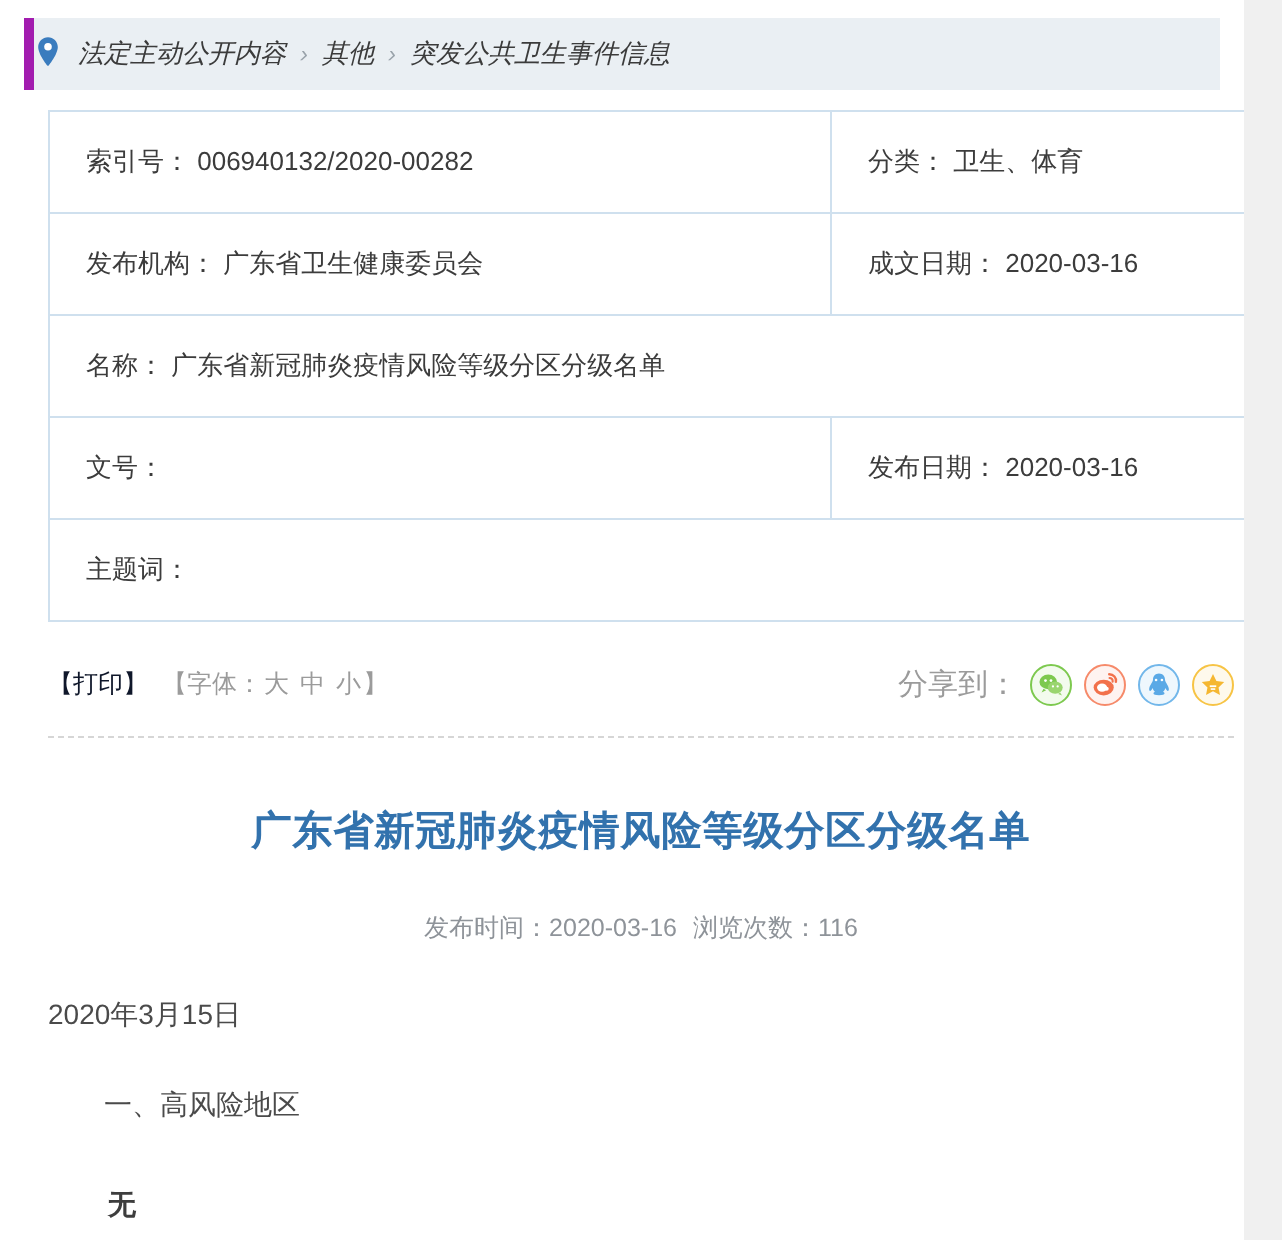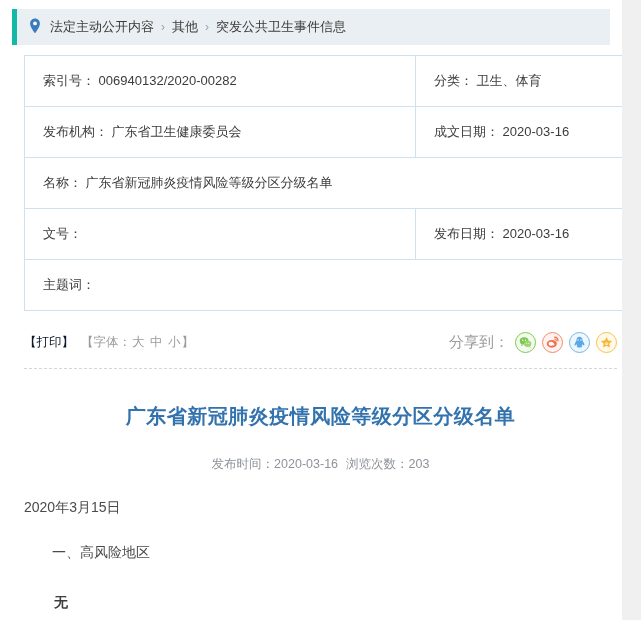--- a/index.html
+++ b/index.html
@@ -31,28 +31,29 @@
   }
 
   
   .breadcrumb {
     position: absolute;
     left: 12px;
     top: 9px;
     width: 598px;
     height: 36px;
     background: #eaeff3;
-    border-left: 5px solid #14b8a6;
+    border-left: 5px solid #a21caf;
     box-sizing: border-box;
     display: flex;
     align-items: center;
-    padding-left: 11px;
+    padding-left: 0;
     font-size: 13px;
     color: #444;
     white-space: nowrap;
+    font-style: italic;
   }
   .pin-icon {
     display: inline-block;
     width: 14px;
     height: 16px;
     margin-right: 8px;
     flex: none;
     position: relative;
     top: -1px;
   }
@@ -286,21 +287,21 @@
 
       </div>
     </div>
   </div>
 
   <div class="divider"></div>
 
   <div class="article-title">广东省新冠肺炎疫情风险等级分区分级名单</div>
 
   <div class="article-meta">
-    <span>发布时间：2020-03-16</span><span class="meta-gap"></span><span>浏览次数：203</span>
+    <span>发布时间：2020-03-16</span><span class="meta-gap"></span><span>浏览次数：116</span>
   </div>
 
   <div class="article-body">
     <p class="p-center">2020年3月15日</p>
     <p class="p-indent">一、高风险地区</p>
     <p class="p-bold">无</p>
   </div>
 
 </div>
 <div class="gutter"></div>

